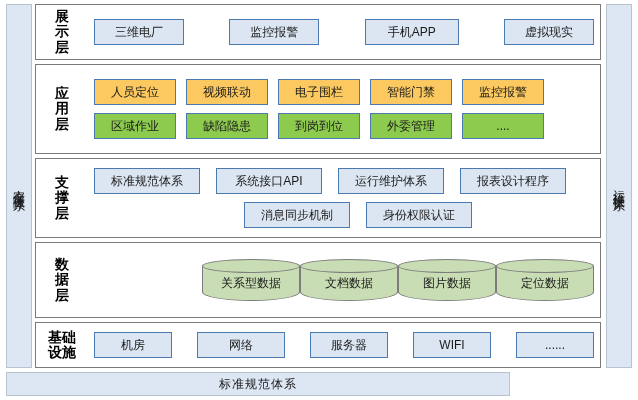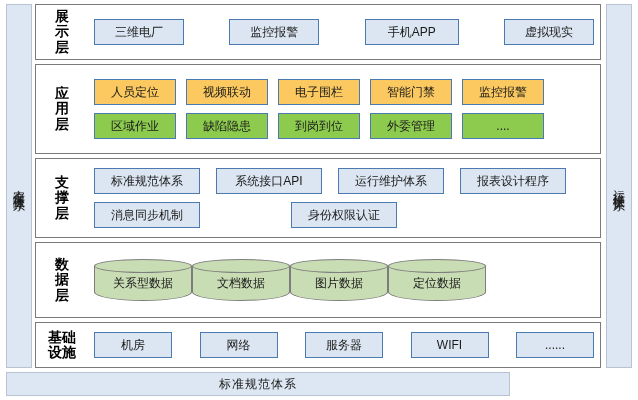--- a/index.html
+++ b/index.html
@@ -281,21 +281,21 @@
             <div class="node blue" style="width: 106px;">
               <span>系统接口API</span>
             </div>
             <div class="node blue" style="width: 106px;">
               <span>运行维护体系</span>
             </div>
             <div class="node blue" style="width: 106px;">
               <span>报表设计程序</span>
             </div>
           </div>
-          <div class="row" style="gap: 16px; justify-content: space-between; margin: 4px 0px;">
+          <div class="row" style="gap: 16px; justify-content: flex-end; margin: 4px 0px;">
             <div class="node blue" style="width: 106px;">
               <span>消息同步机制</span>
             </div>
             <div class="node blue" style="width: 106px;">
               <span>身份权限认证</span>
             </div>
             <div class="node plain" style="width: 106px;">
               <span></span>
             </div>
           </div>
@@ -303,21 +303,21 @@
       </div>
       <div class="layer" style="top: 242px; height: 76px;">
         <div class="layer-title">
           <div class="vstack">
             <span>数</span>
             <span>据</span>
             <span>层</span>
           </div>
         </div>
         <div class="layer-body">
-          <div class="row" style="justify-content: flex-start;">
+          <div class="row" style="justify-content: flex-end;">
             <div class="cyl">
               <div class="body"></div>
               <div class="top"></div>
               <div class="cyl-label">关系型数据</div>
             </div>
             <div class="cyl">
               <div class="body"></div>
               <div class="top"></div>
               <div class="cyl-label">文档数据</div>
             </div>
@@ -341,21 +341,21 @@
             <span>础</span>
             <span>设</span>
             <span>施</span>
           </div>
         </div>
         <div class="layer-body">
           <div class="row" style="gap: 12px; justify-content: space-between;">
             <div class="node blue" style="width: 78px;">
               <span>机房</span>
             </div>
-            <div class="node blue" style="width: 78px;">
+            <div class="node blue" style="width: 88px;">
               <span>网络</span>
             </div>
             <div class="node blue" style="width: 78px;">
               <span>服务器</span>
             </div>
             <div class="node blue" style="width: 78px;">
               <span>WIFI</span>
             </div>
             <div class="node blue" style="width: 78px;">
               <span>......</span>

